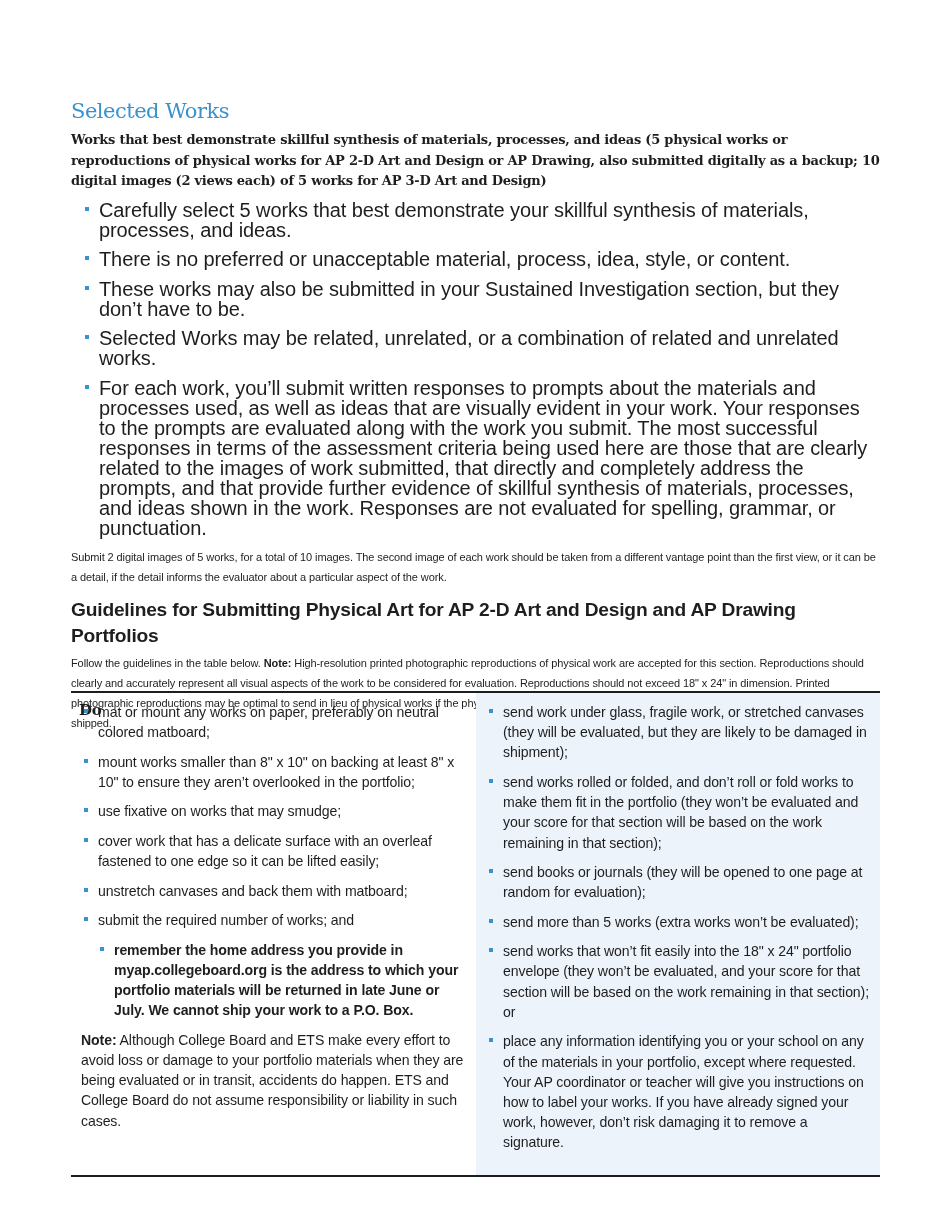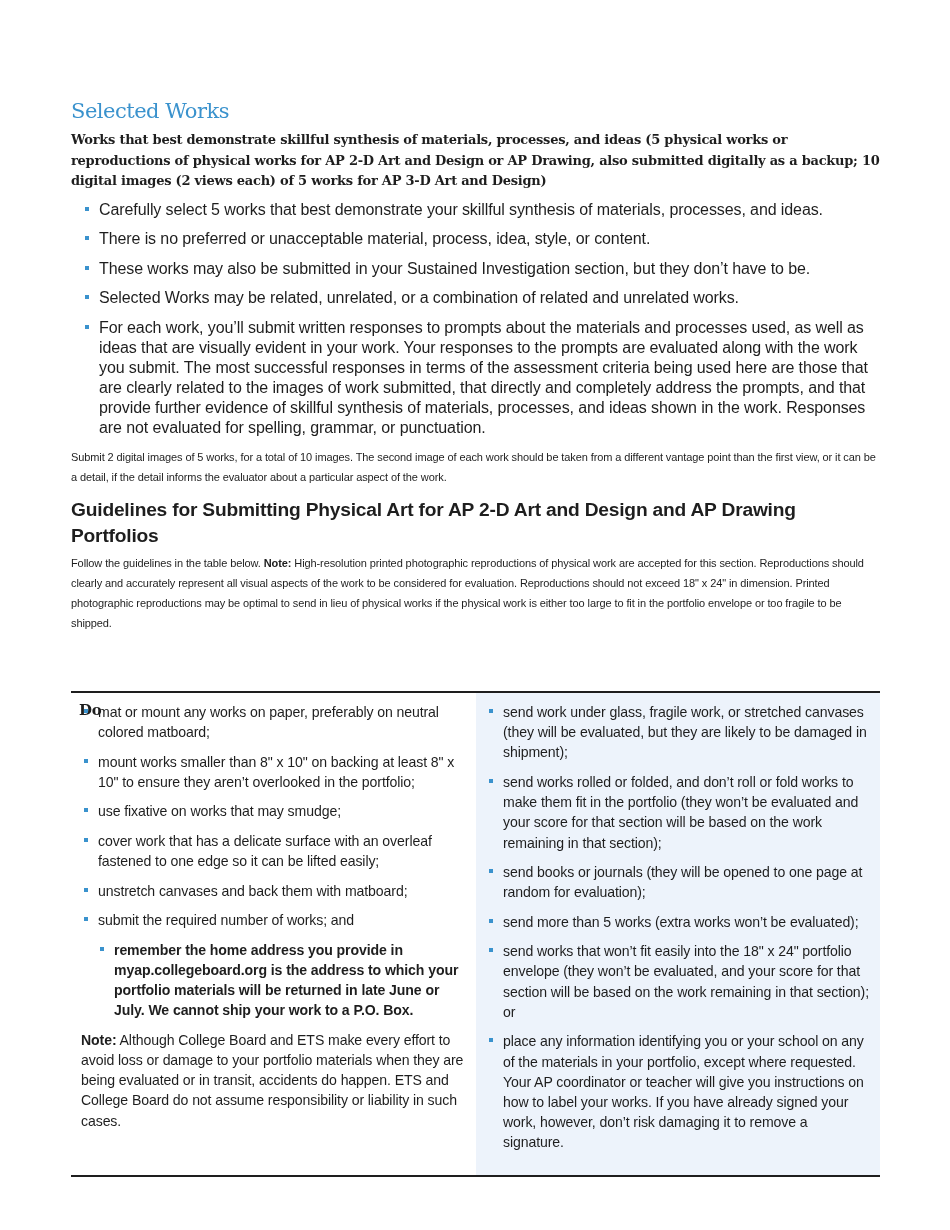--- a/index.html
+++ b/index.html
@@ -38,21 +38,21 @@
       margin: 0 0 8px 0;
       letter-spacing: -0.25px;
     }
     ul.blist {
       list-style: none;
       margin: 0;
       padding: 0 0 0 28px;
     }
     ul.blist li {
       position: relative;
-      font-size: 16px;
+      font-size: 20px;
       line-height: 20px;
       margin-bottom: 9.5px;
       letter-spacing: -0.1px;
     }
     ul.blist li .bullet {
       position: absolute;
       left: -14px;
       top: 7px;
       width: 4px;
       height: 4px;

